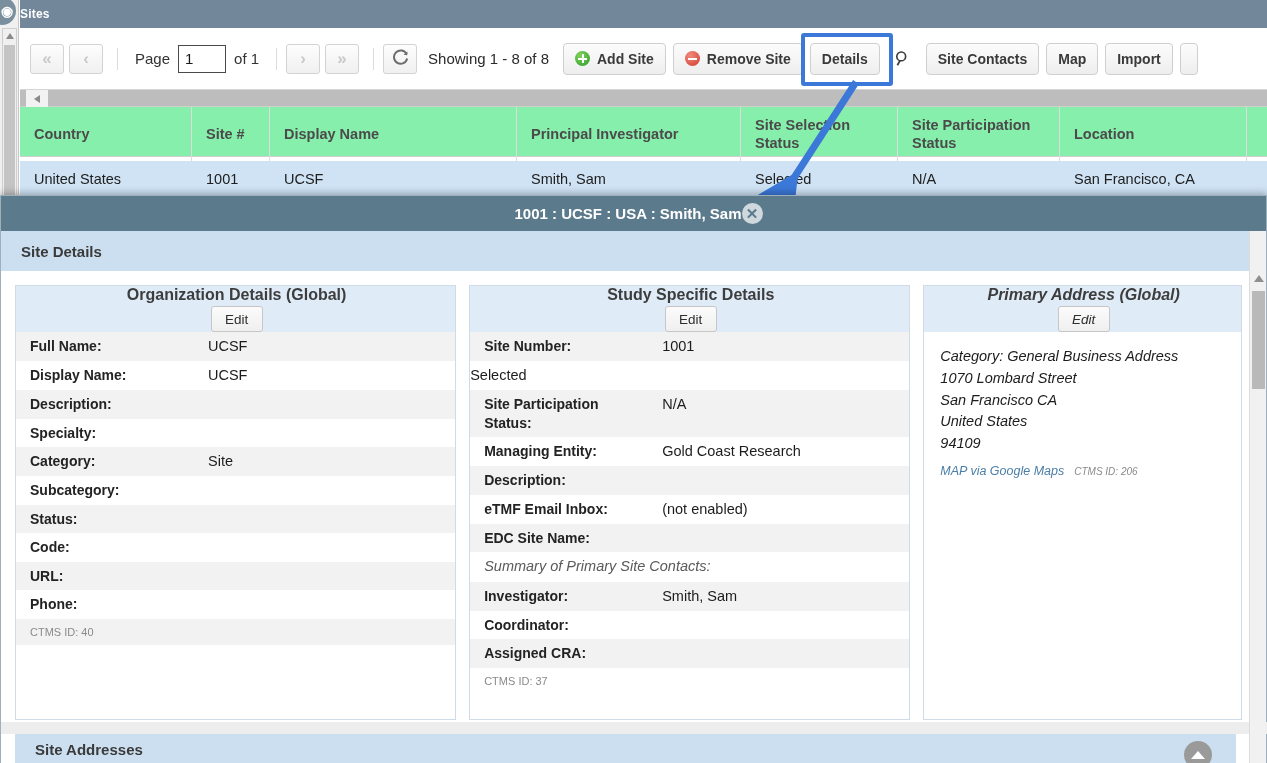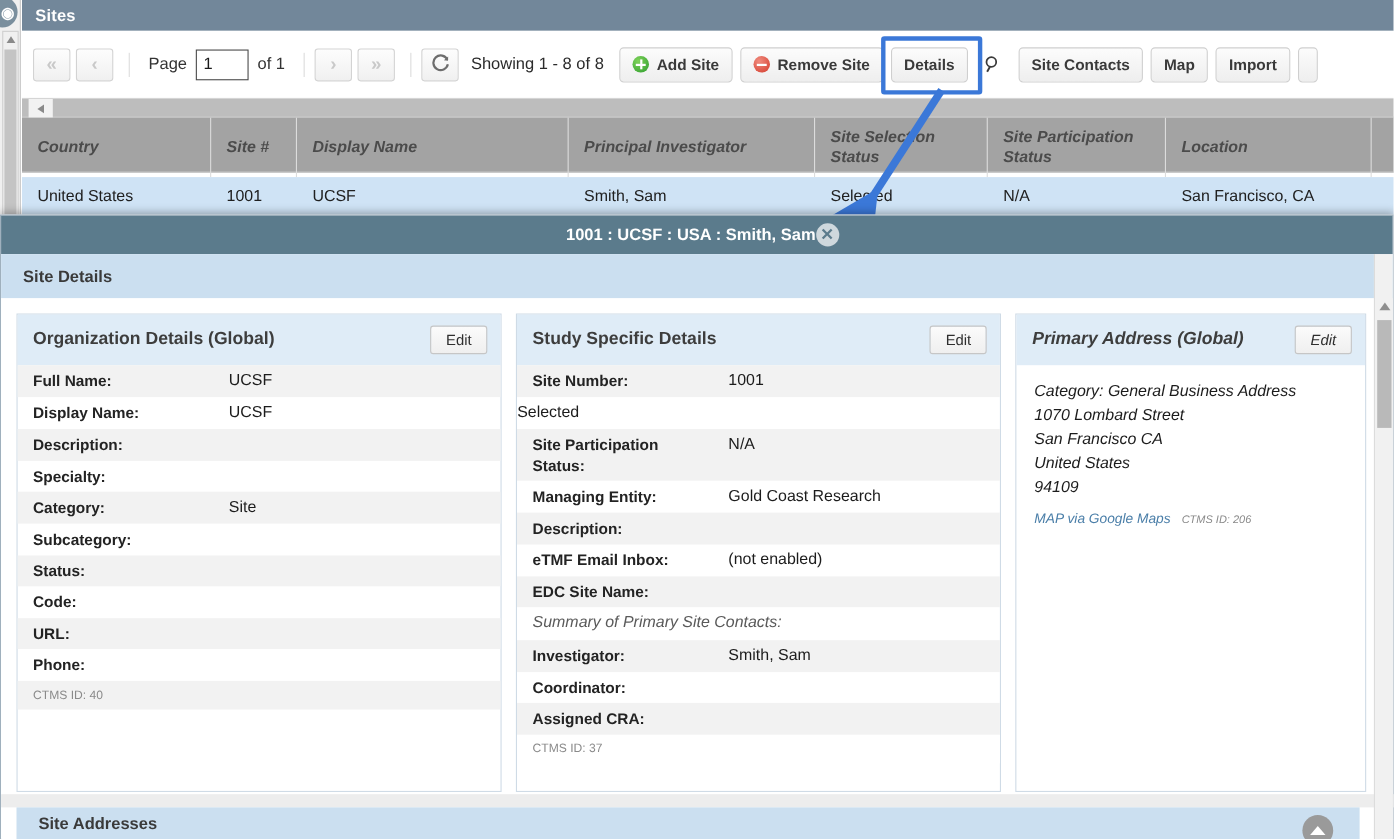--- a/index.html
+++ b/index.html
@@ -39,22 +39,22 @@
     border-bottom: 6px solid #8a8a8a;
   }
   .gutter-sb .thumb {
     position: absolute; left: 1px; top: 16px; width: 11px; height: 150px;
     background: #c4c4c4;
   }
 
   .sites-header {
     position: absolute; left: 20px; top: 0; width: 1247px; height: 28px;
     background: #72879a; color: #ffffff;
-    font-size: 15px; font-weight: bold;
-    display: flex; align-items: center; padding-left: 12px;
+    font-size: 12px; font-weight: bold;
+    display: flex; align-items: center; padding-left: 0;
     letter-spacing: .2px;
   }
 
   .toolbar {
     position: absolute; left: 20px; top: 28px; width: 1247px; height: 62px;
     background: #ffffff; border-bottom: 1px solid #d5d5d5;
     display: flex; align-items: center; gap: 0;
     padding-left: 10px;
   }
   .pgbtn {
@@ -115,23 +115,22 @@
     background: #f2f2f2; display: flex; align-items: center; justify-content: center;
   }
   .grid-scrollbar .sb-left i {
     width: 0; height: 0; display: block;
     border-top: 4px solid transparent; border-bottom: 4px solid transparent;
     border-right: 6px solid #8a8a8a;
   }
 
   .grid-head {
     position: absolute; left: 20px; top: 107px; width: 1247px; height: 50px;
-    background: #a3a3a3; border-bottom: 1px solid #cfcfcf;
+    background: #86efac; border-bottom: 1px solid #cfcfcf;
     display: flex;
-    font-style: italic;
   }
   .gh-cell {
     height: 54px; display: flex; align-items: center;
     padding: 0 0 0 14px; border-right: 1px solid #dcdcdc;
     font-size: 14.5px; font-weight: bold; color: #4b4b4b; line-height: 1.25;
   }
   .grid-row {
     position: absolute; left: 20px; top: 161px; width: 1247px; height: 36px;
     background: #cfe3f5; display: flex;
   }
@@ -195,20 +194,21 @@
   }
   .panel { border: 1px solid #cfdbe6; background: #ffffff; }
   .panel.p1 { width: 443px; height: 435px; }
   .panel.p2 { width: 443px; height: 435px; }
   .panel.p3 { width: 320px; height: 435px; font-style: italic; }
 
   .panel-head {
     height: 46px; background: #dfecf7;
     display: flex; align-items: center; justify-content: space-between;
     padding: 0 12px 0 14px;
+    flex-direction: column;
   }
   .panel-title { font-size: 16px; font-weight: bold; color: #3d3d3d; }
   .edit-btn {
     height: 26px; min-width: 52px; padding: 0 12px;
     background: linear-gradient(#fbfbfb,#efefef);
     border: 1px solid #c6c6c6; border-radius: 3px;
     font-size: 13.5px; color: #2e2e2e;
     font-family: "Liberation Sans", sans-serif;
     display: flex; align-items: center; justify-content: center;
   }

